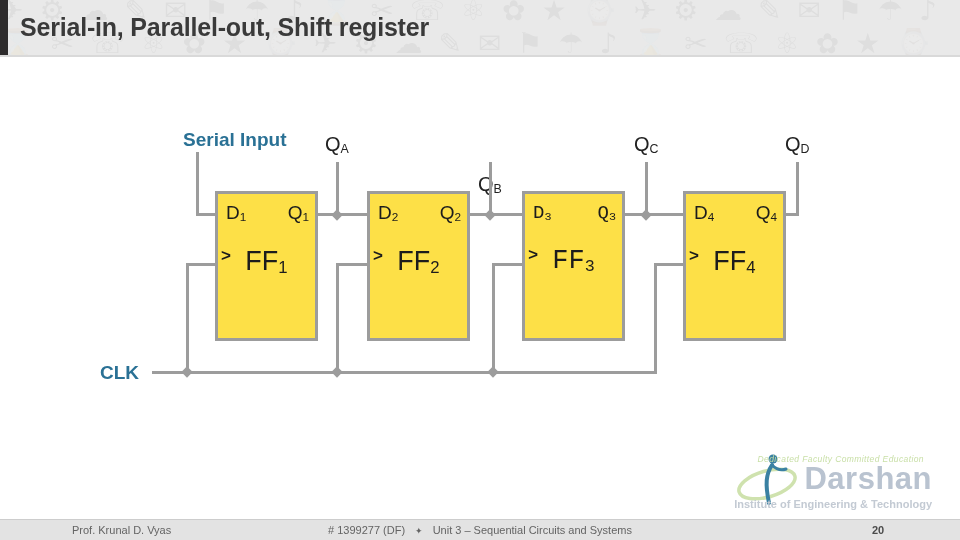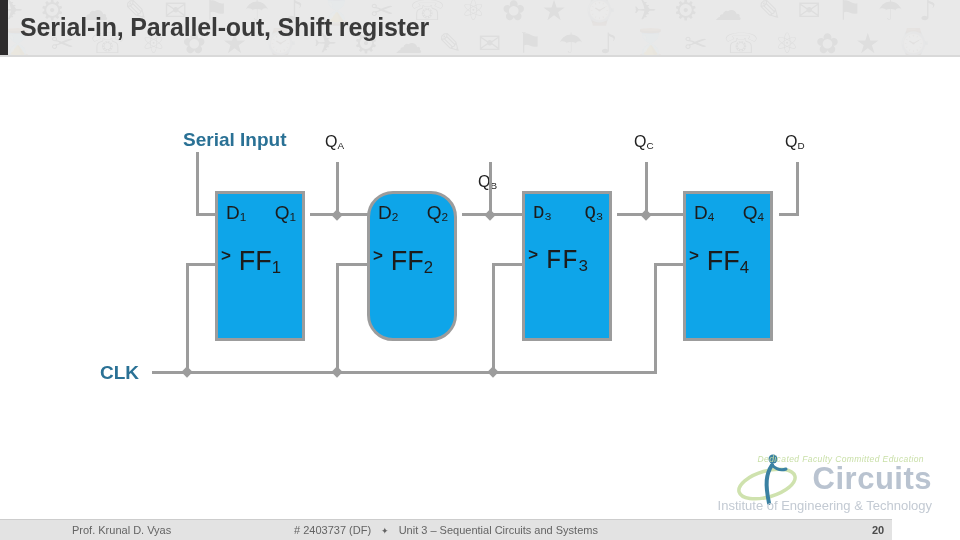--- a/index.html
+++ b/index.html
@@ -12,36 +12,36 @@
   .header{position:absolute;left:0;top:0;width:960px;height:55px;background:#e9e9e9;border-bottom:2px solid #d9d9d9;overflow:hidden;}
   .doodles{position:absolute;left:0;top:-6px;width:980px;height:70px;font-family:"DejaVu Sans",sans-serif;
     font-size:28px;line-height:33px;letter-spacing:16px;color:#000;opacity:.045;word-break:break-all;pointer-events:none;}
   .accent-strip{position:absolute;left:0;top:0;width:8px;height:55px;background:#2d2b2c;}
   .slide-title{position:absolute;left:20px;top:0;line-height:54px;font-size:25px;font-weight:bold;color:#3a3a3a;letter-spacing:-.2px;white-space:nowrap;}
   
   .diagram{position:absolute;left:0;top:55px;width:960px;height:430px;}
   .diagram *{box-sizing:border-box;}
   .wire{position:absolute;background:#9c9c9c;}
   .dot{position:absolute;width:8px;height:8px;background:#9c9c9c;transform:rotate(45deg);}
-  .ff-box{position:absolute;top:136px;width:90px;height:150px;border:3px solid #9c9c9c;background:#0ea5e9;}
+  .ff-box{position:absolute;top:136px;width:103px;height:150px;border:3px solid #9c9c9c;background:#fde047;}
   .dq-row{position:absolute;left:8px;right:6px;top:8px;display:flex;justify-content:space-between;
     font-size:19px;color:#1c1c1c;font-weight:500;}
   .sub{font-size:.62em;vertical-align:-0.18em;}
   .clk-marker{position:absolute;left:3px;top:52px;font-size:17px;font-weight:bold;color:#1c1c1c;}
   .ff-name{position:absolute;left:0;right:0;top:52px;text-align:center;font-size:27px;color:#1c1c1c;font-weight:500;}
   .teal-label{position:absolute;font-size:19px;font-weight:bold;color:#2a7195;white-space:nowrap;}
-  .tap-label{position:absolute;top:78px;font-size:16px;color:#222;font-weight:500;white-space:nowrap;}
+  .tap-label{position:absolute;top:78px;font-size:20px;color:#222;font-weight:500;white-space:nowrap;}
   
   .logo{position:absolute;right:0;top:448px;width:230px;height:70px;}
   .logo-tagline{position:absolute;right:36px;top:6px;font-size:8.5px;font-style:italic;color:#c8dfa6;letter-spacing:.4px;white-space:nowrap;}
   .logo-brand{position:absolute;right:28px;top:13px;font-size:31px;font-weight:bold;color:#b9c3d0;letter-spacing:.5px;}
-  .logo-subtitle{position:absolute;right:28px;top:50px;font-size:13px;color:#c3cad3;white-space:nowrap;}
+  .logo-subtitle{position:absolute;right:28px;top:50px;font-size:11px;color:#c3cad3;white-space:nowrap;font-weight:bold;}
   .logo-mark{position:absolute;left:3px;top:2px;}
   
-  .footer{position:absolute;left:0;top:519px;width:892px;height:21px;background:#e3e3e3;border-top:1px solid #cdcdcd;
+  .footer{position:absolute;left:0;top:519px;width:960px;height:21px;background:#e3e3e3;border-top:1px solid #cdcdcd;
     font-size:11px;color:#646464;}
   .footer-author{position:absolute;left:72px;top:0;line-height:20px;}
   .footer-center{position:absolute;left:0;right:0;top:0;line-height:20px;text-align:center;}
   .footer-sep{margin:0 10px;font-size:9px;}
   .footer-page{position:absolute;left:872px;top:0;line-height:20px;font-weight:bold;color:#4b4b4b;}
 </style>
 </head>
 <body>
 
 <div class="header">
@@ -90,21 +90,21 @@
 
   <div class="ff-box" style="left:215px;">
     <div class="dq-row">
       <span><span>D</span><span class="sub">1</span></span>
       <span><span>Q</span><span class="sub">1</span></span>
     </div>
     <span class="clk-marker">&gt;</span>
     <div class="ff-name"><span>FF</span><span class="sub">1</span></div>
   </div>
 
-  <div class="ff-box" style="left:367px;border-radius:26px;">
+  <div class="ff-box" style="left:367px;">
     <div class="dq-row">
       <span><span>D</span><span class="sub">2</span></span>
       <span><span>Q</span><span class="sub">2</span></span>
     </div>
     <span class="clk-marker">&gt;</span>
     <div class="ff-name"><span>FF</span><span class="sub">2</span></div>
   </div>
 
   <div class="ff-box" style="left:522px;font-family:Liberation Mono, monospace;">
     <div class="dq-row">
@@ -128,23 +128,23 @@
 <div class="logo">
   <span class="logo-mark">
     <svg width="72" height="60" viewBox="0 0 72 60">
       <ellipse cx="34" cy="34" rx="29" ry="13" transform="rotate(-16 34 34)" fill="none" stroke="#cfe2ae" stroke-width="3.5"></ellipse>
       <circle cx="40" cy="9" r="4.5" fill="#3a81a2"></circle>
       <path d="M39 15 C33 24 32 34 36 53" fill="none" stroke="#3a81a2" stroke-width="4" stroke-linecap="round"></path>
       <path d="M39 15 C44 20 48 21 53 19" fill="none" stroke="#3a81a2" stroke-width="3" stroke-linecap="round"></path>
     </svg>
   </span>
   <div class="logo-tagline">Dedicated Faculty Committed Education</div>
-  <div class="logo-brand">Circuits</div>
+  <div class="logo-brand">Darshan</div>
   <div class="logo-subtitle">Institute of Engineering &amp; Technology</div>
 </div>
 
 <div class="footer">
   <div class="footer-author">Prof. Krunal D. Vyas</div>
   <div class="footer-center">
-    <span># 2403737 (DF)</span><span class="footer-sep">✦</span><span>Unit 3 – Sequential Circuits and Systems</span>
+    <span># 1399277 (DF)</span><span class="footer-sep">✦</span><span>Unit 3 – Sequential Circuits and Systems</span>
   </div>
   <div class="footer-page">20</div>
 </div>
 
 </body></html>

